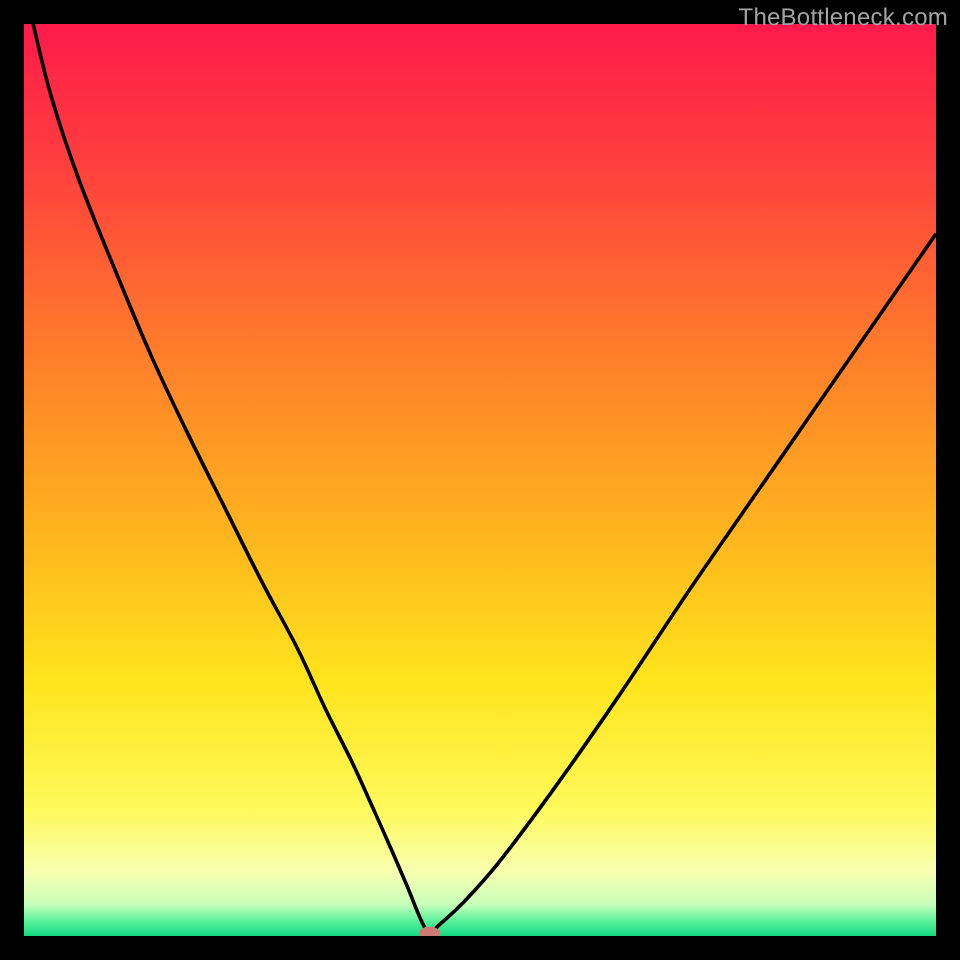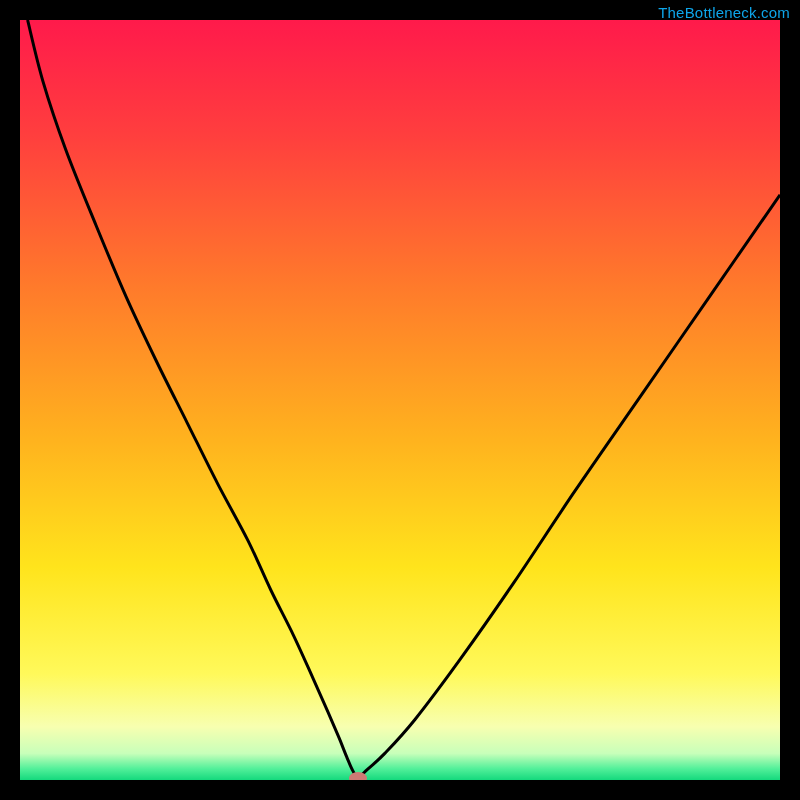--- a/index.html
+++ b/index.html
@@ -14,22 +14,22 @@
   .frame {
     position: relative;
     width: 800px;
     height: 800px;
     background: #000;
   }
   .watermark {
     position: absolute;
     top: 4px;
     right: 10px;
-    color: #0ea5e9;
-    font-size: 15px;
+    color: #a3a3a3;
+    font-size: 20px;
     letter-spacing: 0.2px;
     z-index: 5;
     user-select: none;
   }
   .plot-area {
     position: absolute;
     left: 20px;
     top: 20px;
     width: 760px;
     height: 760px;

